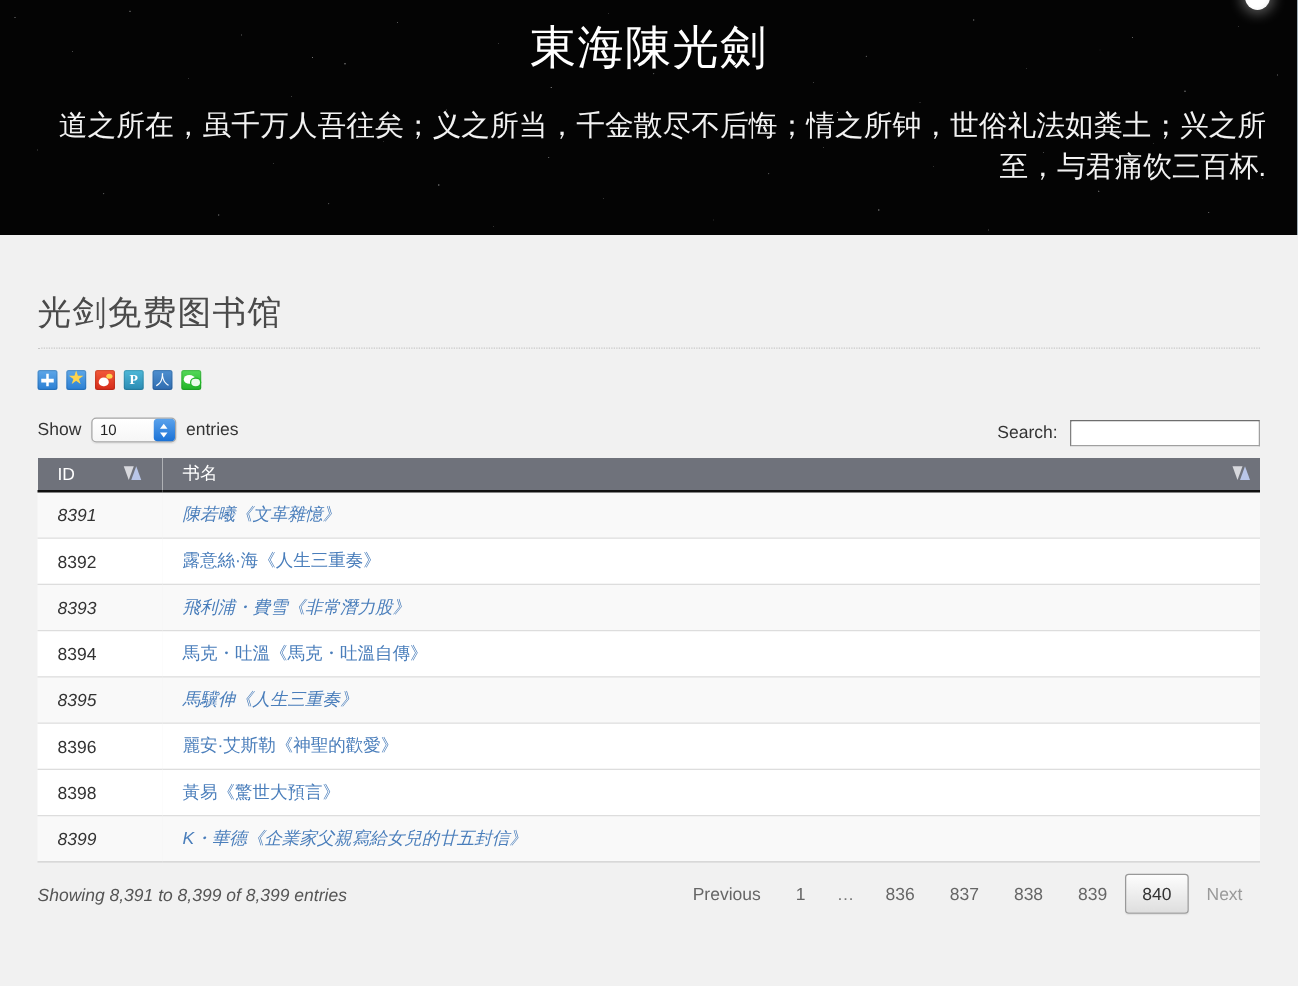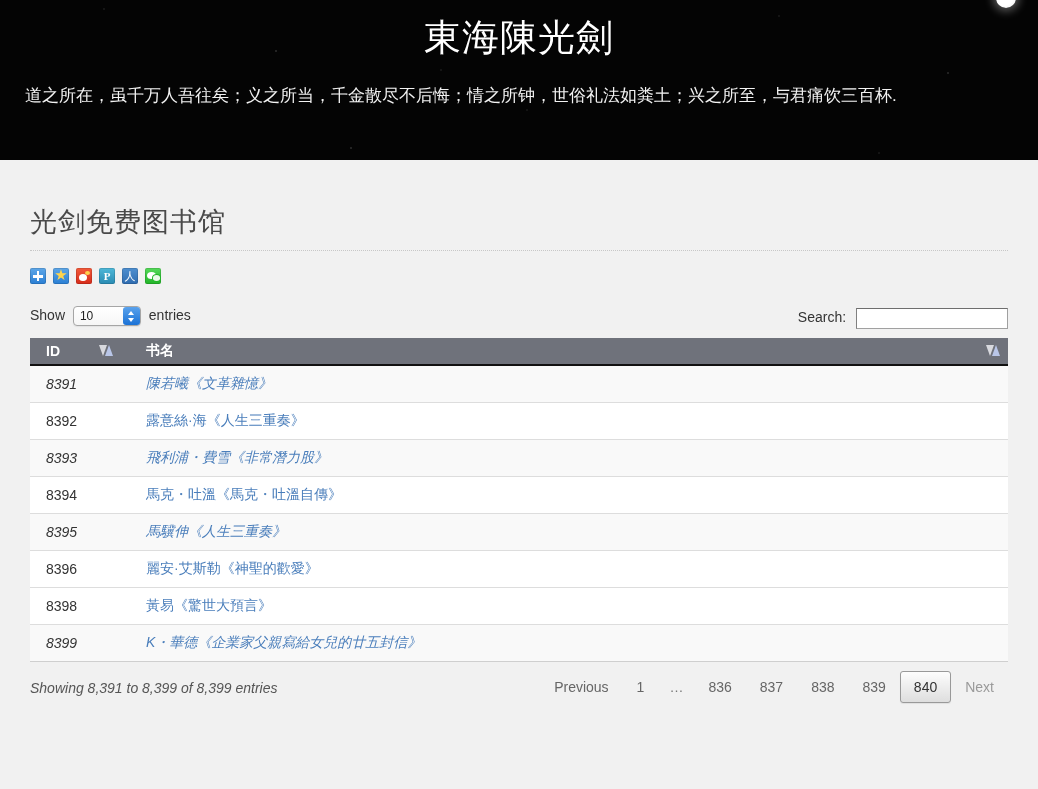--- a/index.html
+++ b/index.html
@@ -9,21 +9,21 @@
     overflow: hidden;
     background: #f1f1f1;
     font-family: "Liberation Sans", "DejaVu Sans", sans-serif;
     -webkit-font-smoothing: antialiased;
   }
 
   
   .hero {
     position: relative;
     width: 1038px;
-    height: 160px;
+    height: 188px;
     background-color: #0c4a6e;
     overflow: hidden;
   }
   .hero-stars {
     position: absolute;
     inset: 0;
     background-color: #040404;
     background-image:
       radial-gradient(0.7px 0.7px at 12px 14px,  rgba(255,255,255,.55), transparent),
       radial-gradient(0.6px 0.6px at 58px 41px,  rgba(255,255,255,.40), transparent),
@@ -101,24 +101,25 @@
     font-weight: 400;
     letter-spacing: 1px;
     line-height: 1.2;
   }
   .hero-subtitle {
     position: absolute;
     top: 84px;
     left: 25px;
     width: 988px;
     color: #f2f2f2;
-    font-size: 17px;
+    font-size: 23px;
     font-weight: 400;
     line-height: 1.42;
     letter-spacing: 0px;
+    text-align: right;
   }
 
   
   .page {
     position: relative;
     width: 1038px;
     height: 601px;
     background: #f1f1f1;
     padding: 0;
   }
@@ -287,21 +288,21 @@
   table.dt {
     width: 978px;
     border-collapse: collapse;
     margin-top: 5px;
     font-size: 14px;
   }
   table.dt thead th {
     background: #6f727b;
     color: #ffffff;
     text-align: left;
-    font-weight: bold;
+    font-weight: normal;
     font-size: 14px;
     height: 27px;
     padding: 0 0 0 16px;
     position: relative;
     border-bottom: 2px solid #111;
     cursor: pointer;
     user-select: none;
   }
   th.col-id { width: 100px; }
   th.col-name { width: 878px; }

